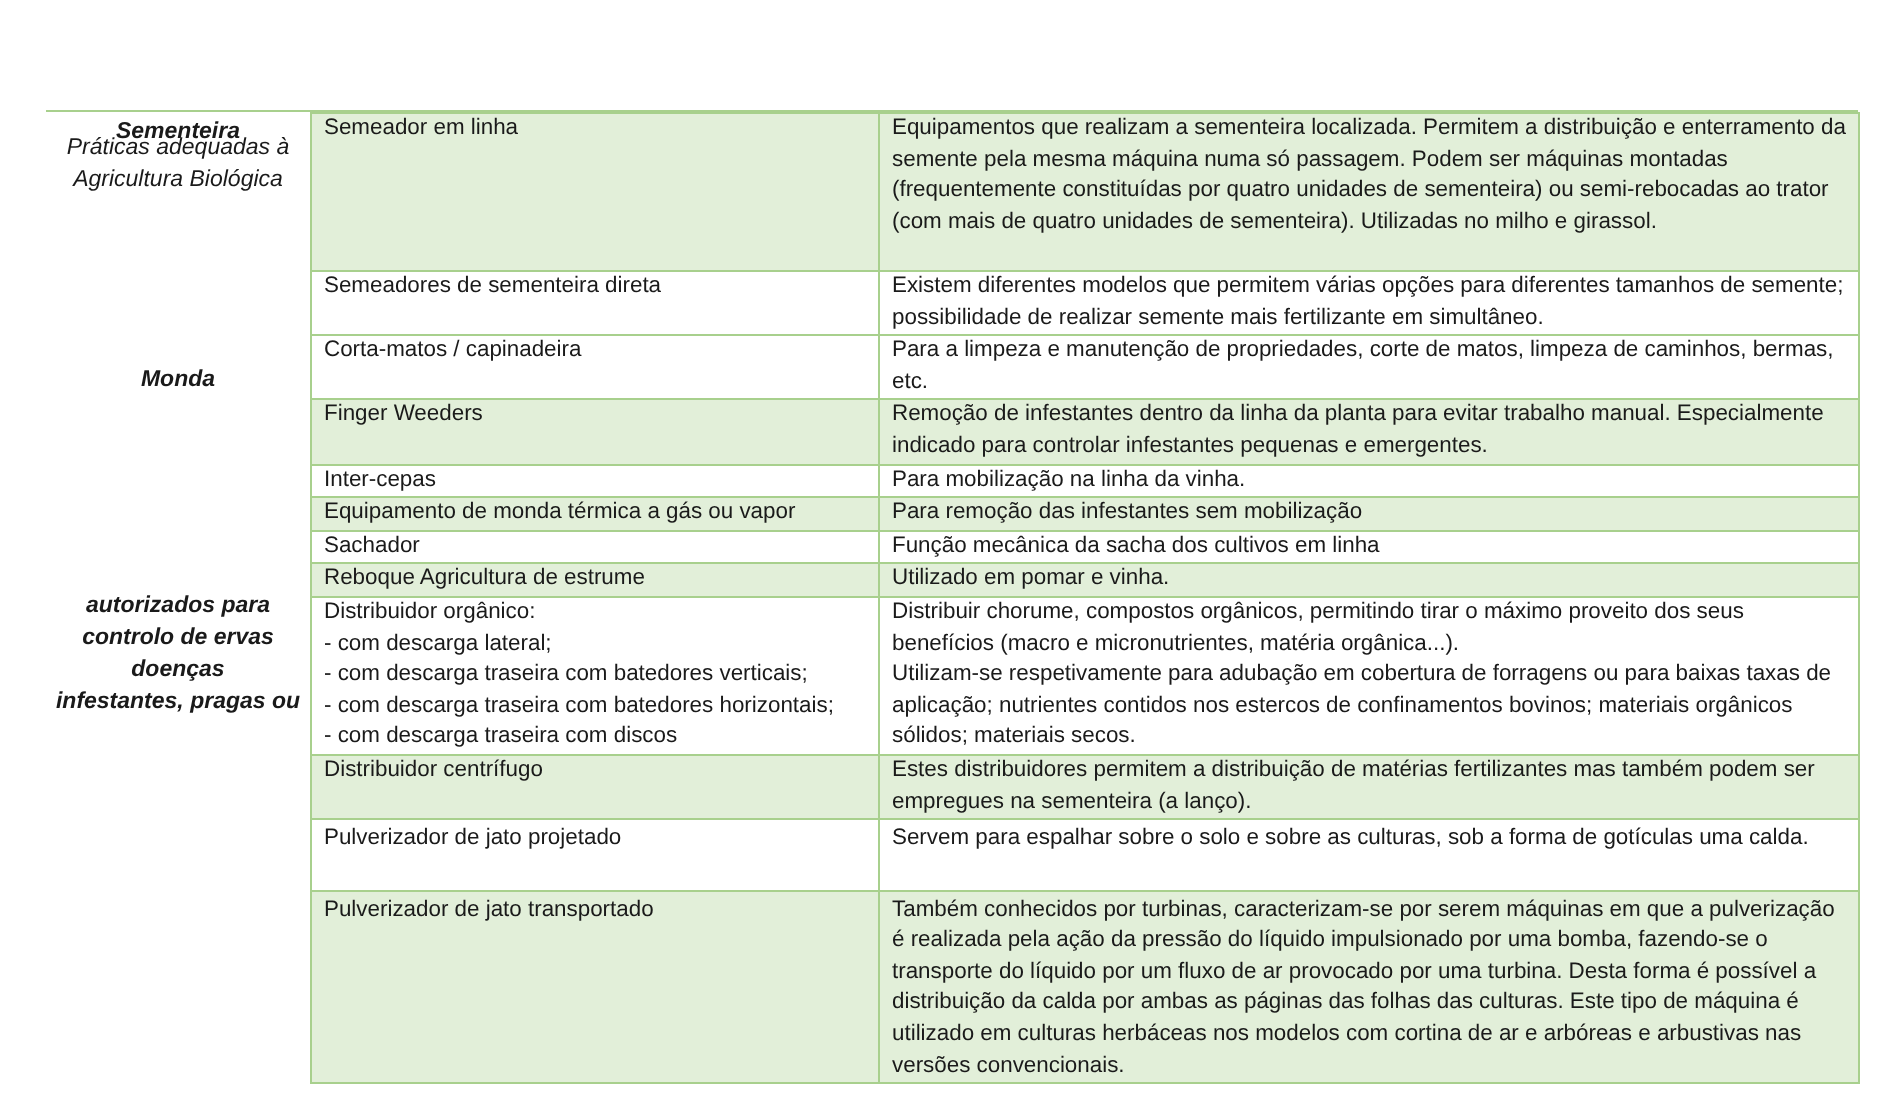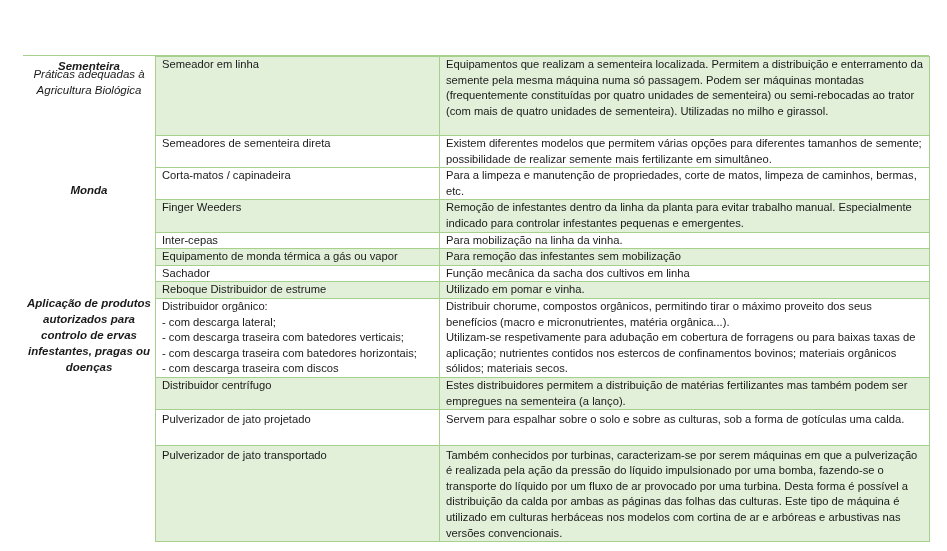--- a/index.html
+++ b/index.html
@@ -29,25 +29,24 @@
 <div class="hdr hdr-util">Utilização / Importância</div>
 <div class="top-rule"></div>
 
 <div class="cat" style="top:58px;">
   <span class="line">Sementeira</span>
 </div>
 <div class="cat" style="top:182px;">
   <span class="line">Monda</span>
 </div>
 <div class="cat" style="top:295px;">
-  <span class="line">Aplicação de produtos</span>
   <span class="line">autorizados para</span>
   <span class="line">controlo de ervas</span>
+  <span class="line">doenças</span>
   <span class="line">infestantes, pragas ou</span>
-  <span class="line">doenças</span>
 </div>
 
 <table class="grid">
   <tbody>
     <tr class="g">
       <td class="equip" style="height:78px;"><span>Semeador em linha</span></td>
       <td>Equipamentos que realizam a sementeira localizada. Permitem a distribuição e enterramento da semente pela mesma máquina numa só passagem. Podem ser máquinas montadas (frequentemente constituídas por quatro unidades de sementeira) ou semi-rebocadas ao trator (com mais de quatro unidades de sementeira). Utilizadas no milho e girassol.</td>
     </tr>
     <tr class="w">
       <td class="equip"><span>Semeadores de sementeira direta</span></td>
@@ -67,21 +66,21 @@
     </tr>
     <tr class="g">
       <td class="equip"><span>Equipamento de monda térmica a gás ou vapor</span></td>
       <td>Para remoção das infestantes sem mobilização</td>
     </tr>
     <tr class="w">
       <td class="equip"><span>Sachador</span></td>
       <td>Função mecânica da sacha dos cultivos em linha</td>
     </tr>
     <tr class="g">
-      <td class="equip"><span>Reboque Distribuidor de estrume</span></td>
+      <td class="equip"><span>Reboque Agricultura de estrume</span></td>
       <td>Utilizado em pomar e vinha.</td>
     </tr>
     <tr class="w">
       <td class="equip">
         <span class="line">Distribuidor orgânico:</span>
         <span class="line">- com descarga lateral;</span>
         <span class="line">- com descarga traseira com batedores verticais;</span>
         <span class="line">- com descarga traseira com batedores horizontais;</span>
         <span class="line">- com descarga traseira com discos</span>
       </td>

